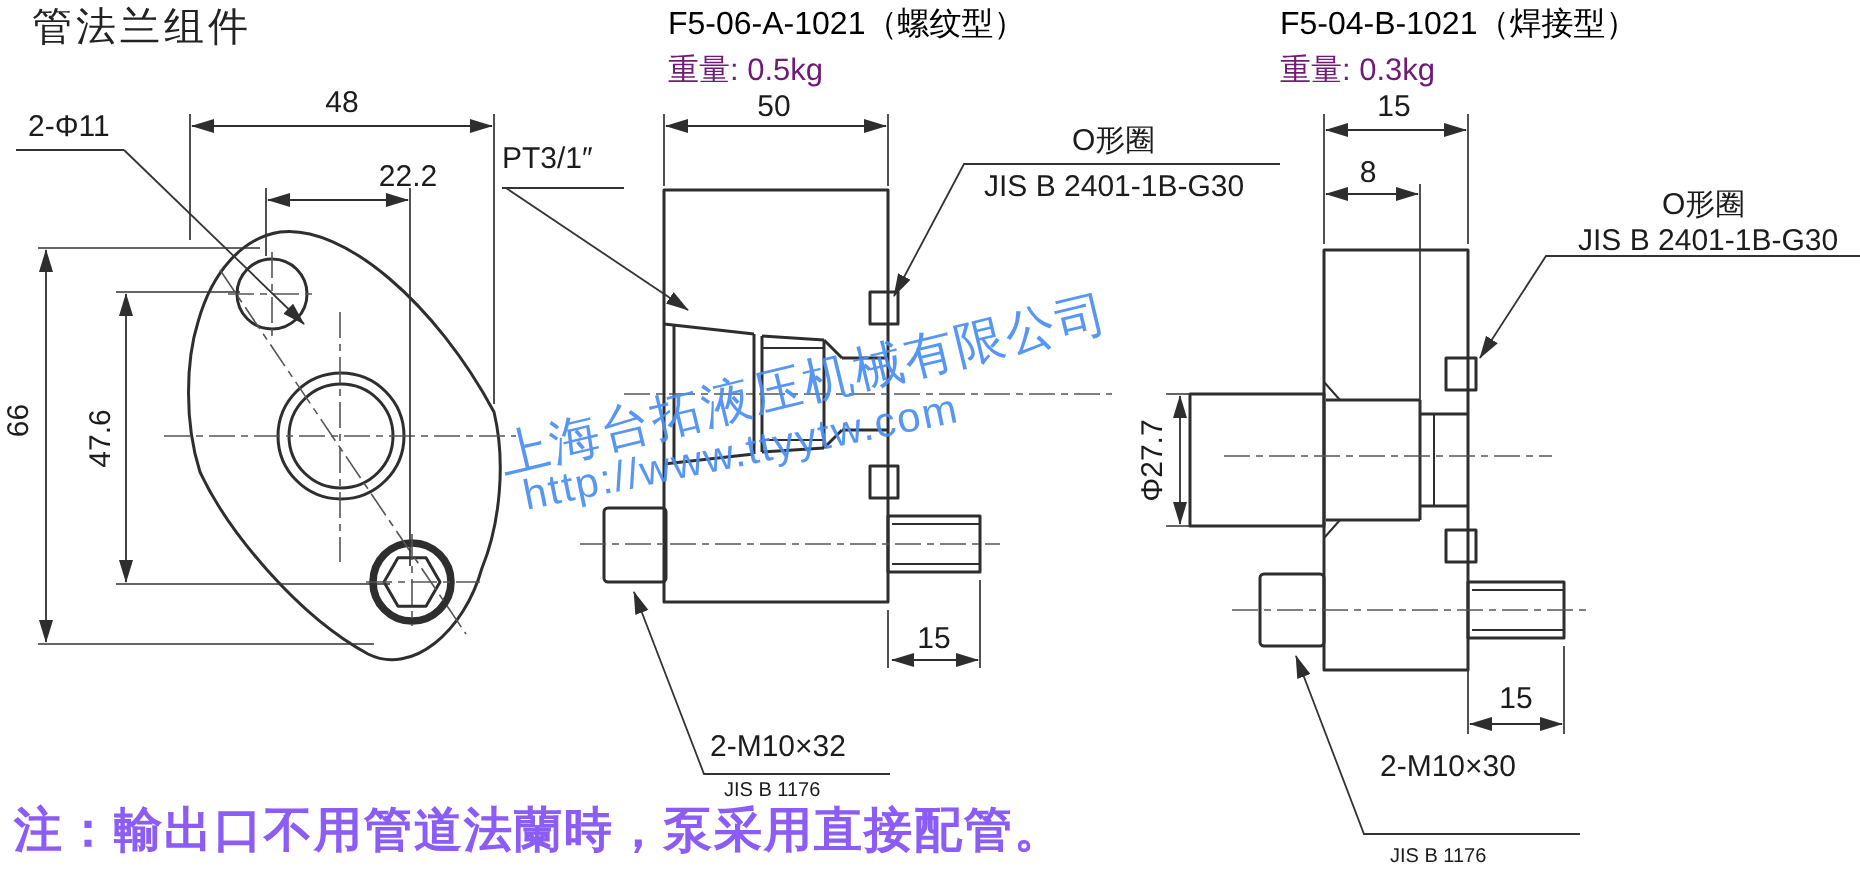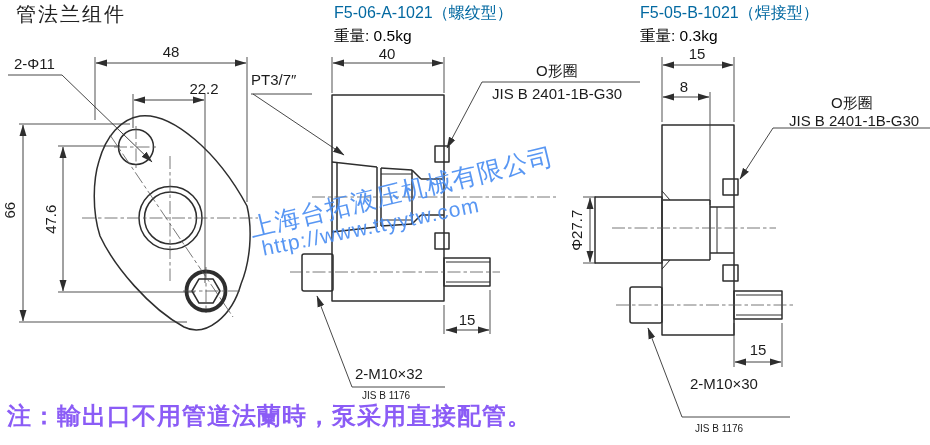--- a/index.html
+++ b/index.html
@@ -5,22 +5,22 @@
   html,body{margin:0;padding:0;background:#ffffff;}
   #stage{position:relative;width:930px;height:445px;background:#fff;overflow:hidden;
          font-family:"Liberation Sans",sans-serif;}
   #linework{position:absolute;left:0;top:0;}
   .lbl{position:absolute;color:#1c1c1c;white-space:nowrap;line-height:1.1;
        font-family:"Liberation Sans",sans-serif;}
   .dim{font-size:15px;}
   .ctr{text-align:center;}
   .rot{transform:rotate(-90deg);}
   .title{font-size:20px;letter-spacing:2px;color:#222;}
-  .part{font-size:16px;color:#0369a1;}
-  .weight{font-size:15.5px;color:#000000;}
+  .part{font-size:16px;color:#000000;}
+  .weight{font-size:15.5px;color:#701a75;}
   .callout{font-size:15px;}
   .spec{font-size:10px;}
   .note{font-size:24px;letter-spacing:1px;color:#8b5cf6;font-weight:bold;}
   .wm{position:absolute;color:#4a8ef2;opacity:0.92;transform-origin:0 50%;}
   .wm1{font-size:25px;letter-spacing:1px;transform:rotate(-13.5deg);}
   .wm2{font-size:21px;letter-spacing:1px;transform:rotate(-11.5deg);}
 </style>
 </head>
 <body>
 
@@ -126,31 +126,31 @@
       <polyline points="790,417 682,417 648,328" marker-end="url(#ar)"></polyline>
     </g>
   </svg>
 
   <div class="wm wm1" style="left:250px;top:212px;">上海台拓液压机械有限公司</div>
   <div class="wm wm2" style="left:262px;top:237px;">http://www.ttyytw.com</div>
 
   <div class="lbl title" style="left:16px;top:3px;">管法兰组件</div>
   <div class="lbl part" style="left:334px;top:4px;">F5-06-A-1021（螺纹型）</div>
   <div class="lbl weight" style="left:334px;top:27px;">重量: 0.5kg</div>
-  <div class="lbl part" style="left:640px;top:4px;">F5-05-B-1021（焊接型）</div>
+  <div class="lbl part" style="left:640px;top:4px;">F5-04-B-1021（焊接型）</div>
   <div class="lbl weight" style="left:640px;top:27px;">重量: 0.3kg</div>
 
   <div class="lbl dim ctr" style="left:155px;top:44px;width:32px;">48</div>
   <div class="lbl dim ctr" style="left:138px;top:81px;width:44px;margin-left:44px;">22.2</div>
   <div class="lbl dim" style="left:14px;top:56px;">2-Φ11</div>
   <div class="lbl dim ctr rot" style="left:-8px;top:202px;width:36px;">66</div>
   <div class="lbl dim ctr rot" style="left:29px;top:211px;width:44px;">47.6</div>
 
-  <div class="lbl dim" style="left:251px;top:72px;">PT3/7″</div>
-  <div class="lbl dim ctr" style="left:371px;top:46px;width:32px;">40</div>
+  <div class="lbl dim" style="left:251px;top:72px;">PT3/1″</div>
+  <div class="lbl dim ctr" style="left:371px;top:46px;width:32px;">50</div>
   <div class="lbl callout" style="left:536px;top:63px;">O形圈</div>
   <div class="lbl callout" style="left:492px;top:86px;">JIS B 2401-1B-G30</div>
   <div class="lbl dim ctr" style="left:451px;top:312px;width:32px;">15</div>
   <div class="lbl callout" style="left:355px;top:366px;">2-M10×32</div>
   <div class="lbl spec" style="left:362px;top:390px;">JIS B 1176</div>
 
   <div class="lbl dim ctr" style="left:681px;top:46px;width:32px;">15</div>
   <div class="lbl dim ctr" style="left:676px;top:79px;width:16px;">8</div>
   <div class="lbl callout" style="left:831px;top:95px;">O形圈</div>
   <div class="lbl callout" style="left:789px;top:113px;">JIS B 2401-1B-G30</div>

